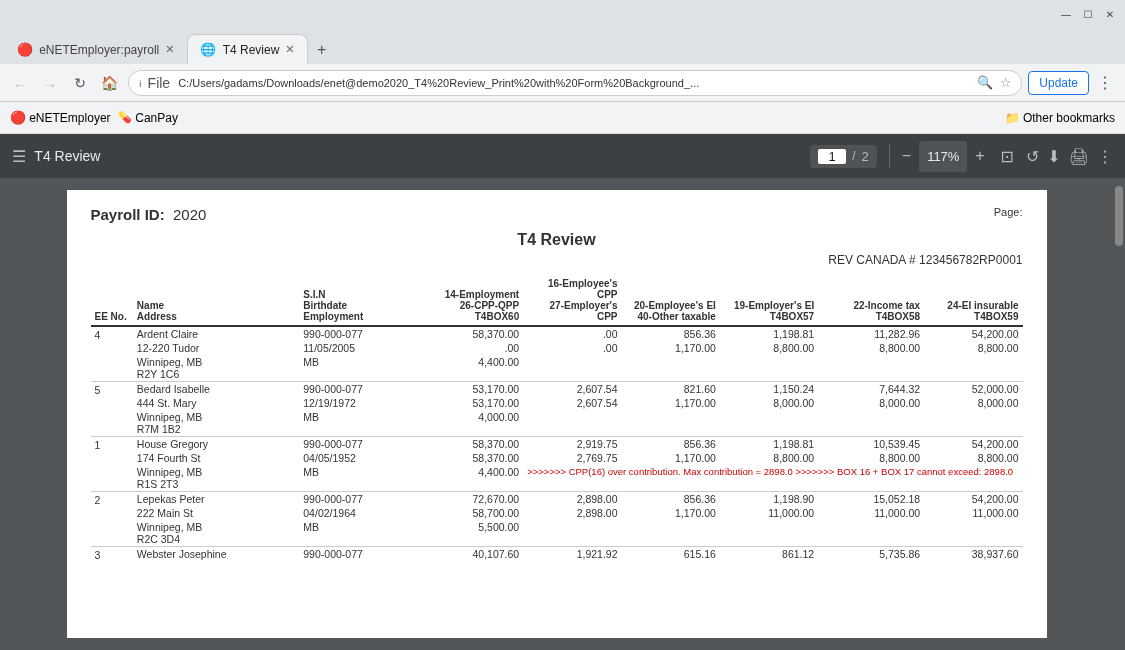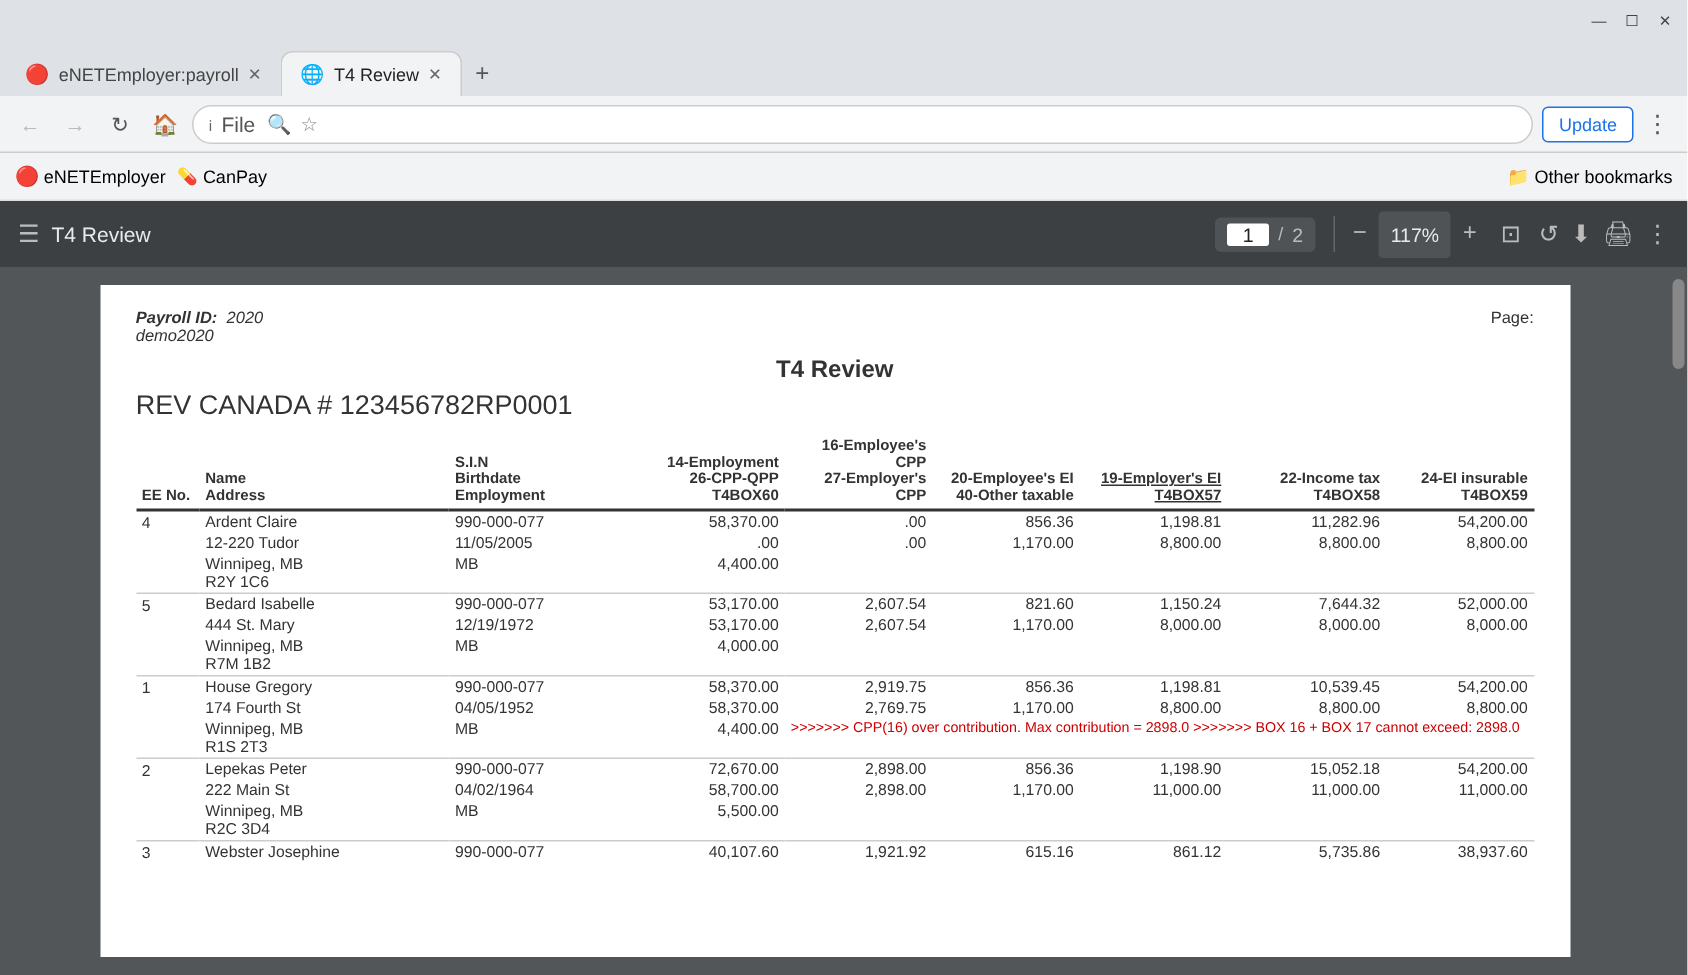--- a/index.html
+++ b/index.html
@@ -38,42 +38,42 @@
     .pdf-toolbar-icon { color: #bbb; font-size: 16px; cursor: pointer; }
 
     
     .pdf-content { display: flex; height: calc(650px - 28px - 36px - 38px - 32px - 44px); background: #525659; overflow: hidden; }
     .pdf-page { flex: 1; background: #fff; margin: 12px auto; overflow-y: auto; max-width: 980px; padding: 16px 24px; position: relative; }
     .scrollbar { width: 12px; background: #525659; }
     .scrollbar-thumb { width: 8px; height: 60px; background: #888; border-radius: 4px; margin: 2px auto; margin-top: 8px; }
 
     
     .report-header { margin-bottom: 8px; }
-    .report-meta { font-size: 11px; color: #333; font-style: italic; }
+    .report-meta { font-size: 15px; color: #333; }
     .report-title { text-align: center; font-size: 16px; font-weight: bold; color: #333; margin: 4px 0; }
     .report-year { text-align: center; font-size: 13px; color: #333; margin-bottom: 6px; }
-    .report-rev { text-align: left; font-size: 18px; color: #333; margin-bottom: 8px; }
+    .report-rev { text-align: right; font-size: 12px; color: #333; margin-bottom: 8px; }
     .page-num { position: absolute; top: 16px; right: 24px; font-size: 11px; color: #333; }
 
     
     table { width: 100%; border-collapse: collapse; font-size: 10.5px; }
     thead tr { border-bottom: 2px solid #333; }
     th { font-weight: bold; text-align: right; padding: 3px 4px; vertical-align: bottom; font-size: 10px; color: #333; }
     th.left { text-align: left; }
     td { padding: 1px 4px; vertical-align: top; font-size: 10.5px; color: #333; text-align: right; }
     td.left { text-align: left; }
     .row-ee { border-top: 1px solid #ccc; }
     .error-text { color: #cc0000; font-size: 9.5px; }
     .col-no { width: 28px; }
     .col-name { width: 110px; }
     .col-sin { width: 80px; }
     .col-emp { width: 65px; }
     .col-cpp { width: 65px; }
     .col-ei { width: 65px; }
-    .col-empei { width: 65px; text-decoration: underline; }
+    .col-empei { width: 65px; }
     .col-tax { width: 70px; }
     .col-einsu { width: 65px; }
   </style>
 </head>
 <body>
 
 <div class="title-bar">
   <div class="title-bar-btn">—</div>
   <div class="title-bar-btn">☐</div>
   <div class="title-bar-btn">✕</div>
@@ -94,20 +94,21 @@
 </div>
 
 <div class="address-bar">
   <div class="nav-btn disabled">←</div>
   <div class="nav-btn disabled">→</div>
   <div class="nav-btn">↻</div>
   <div class="nav-btn">🏠</div>
   <div class="address-input">
     <span class="address-icon">ℹ</span>
     <span style="font-size:14px;color:#555;margin-right:2px;">File</span>
+    <span class="address-text">C:/Users/gadams/Downloads/enet@demo2020_T4%20Review_Print%20with%20Form%20Background_...</span>
     <span style="color:#888;font-size:13px;">🔍</span>
     <span style="color:#888;font-size:13px;">☆</span>
   </div>
   <div class="address-actions">
     <button class="update-btn">Update</button>
     <div class="nav-btn" style="font-size:16px;">⋮</div>
   </div>
 </div>
 
 <div class="bookmarks-bar">
@@ -151,21 +152,20 @@
   <div class="pdf-page">
     <span class="page-num">
       <span>Page:</span>
     </span>
 
     <div class="report-header">
       <div class="report-meta">
         <strong>Payroll ID:</strong>&nbsp;
         <span>2020</span>
       </div>
-      <div class="report-meta">demo2020</div>
     </div>
 
     <div class="report-title">T4 Review</div>
     <div class="report-rev">REV CANADA # 123456782RP0001</div>
 
     <table>
       <thead>
         <tr>
           <th class="left col-no">
             <span>EE No.</span>

